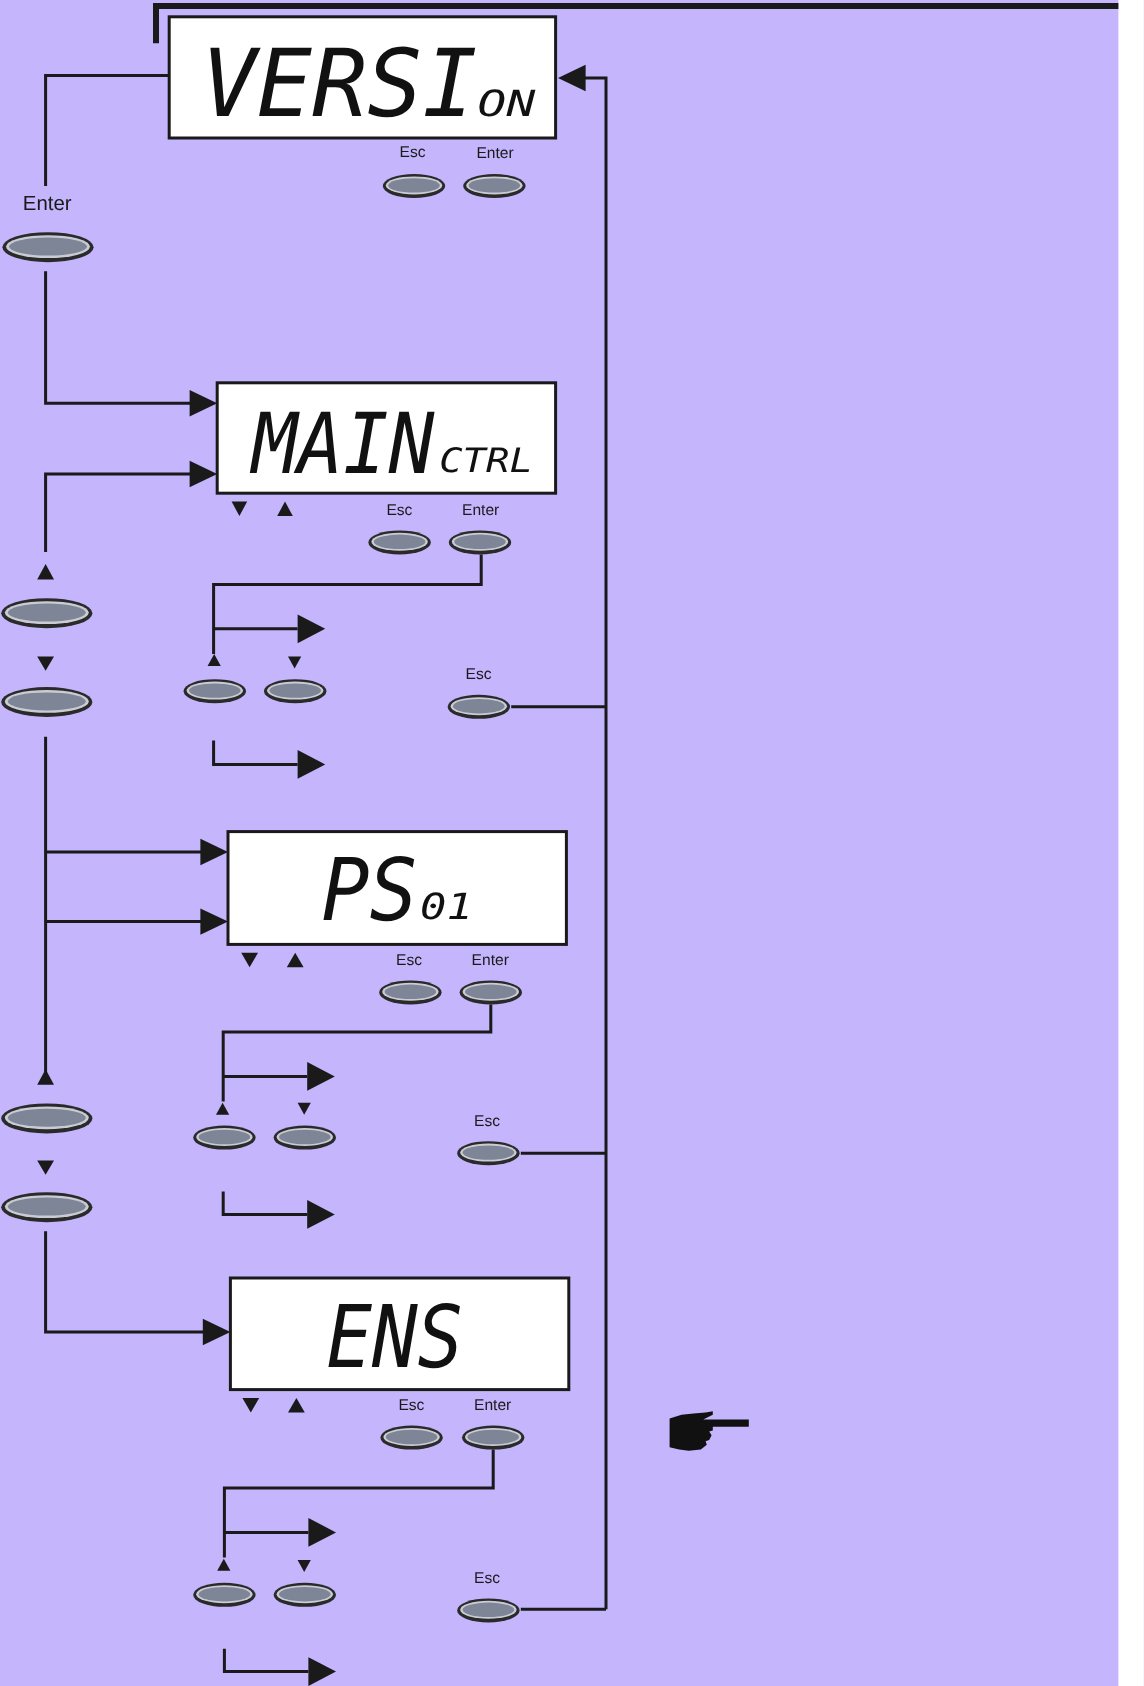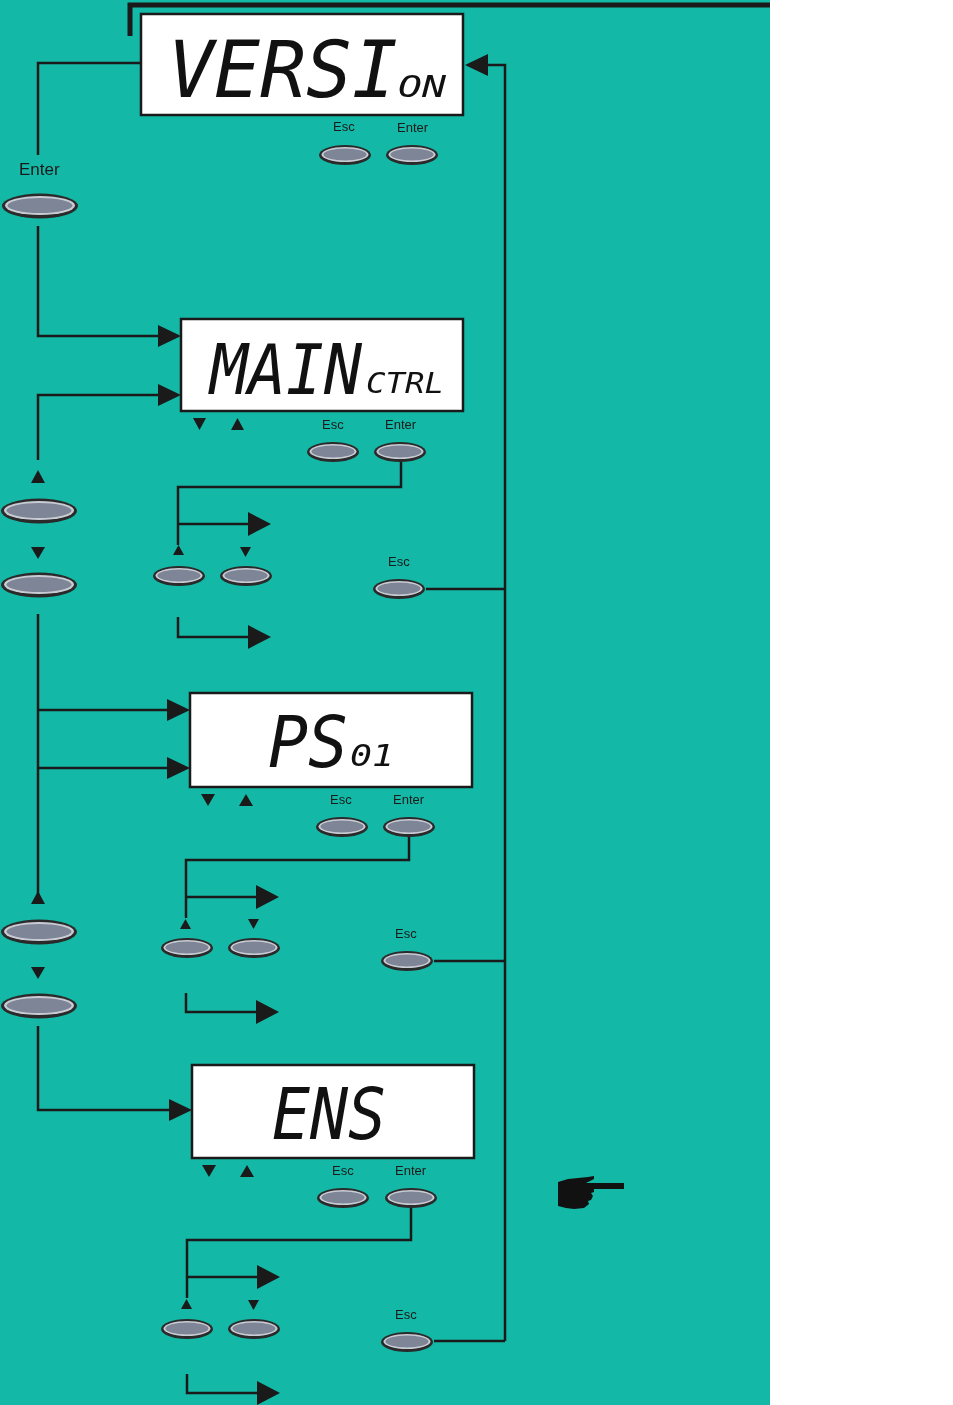--- a/index.html
+++ b/index.html
@@ -1,16 +1,16 @@
 <!DOCTYPE html>
 <html><head>
 <meta charset="utf-8">
 <style>
   html, body { margin: 0; padding: 0; background: #ffffff; }
-  #canvas { position: relative; width: 770px; height: 1405px; background: #14b8a6; overflow: hidden; }
+  #canvas { position: relative; width: 932px; height: 1405px; background: #c4b5fd; overflow: hidden; }
   svg { position: absolute; left: 0; top: 0; }
   .lbl { font-family: "Liberation Sans", sans-serif; fill: #1a1a1a; }
   .lcd { font-family: "DejaVu Sans Mono", monospace; fill: #111; font-style: italic; }
 </style>
 </head>
 <body>
 
 <div id="canvas">
 <svg id="diag" width="953" height="1405" viewBox="0 0 953 1405">
   <defs>

